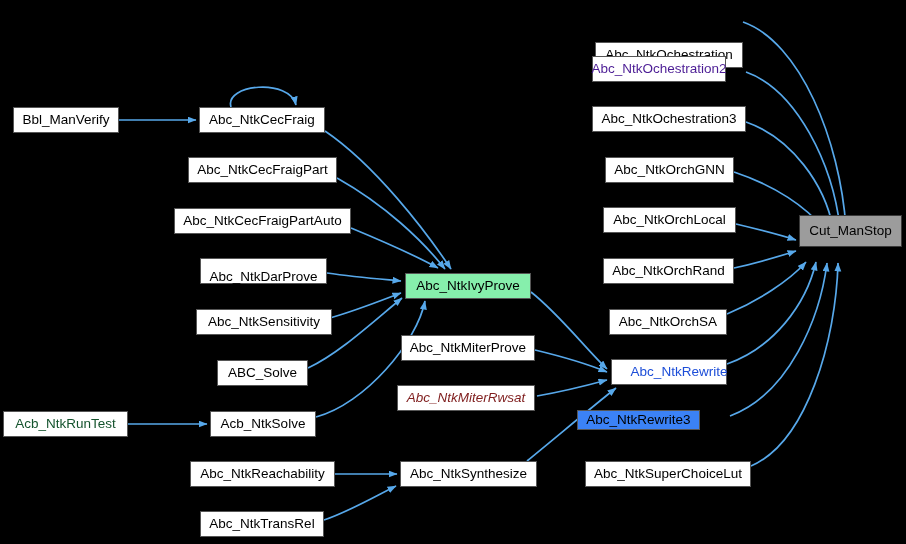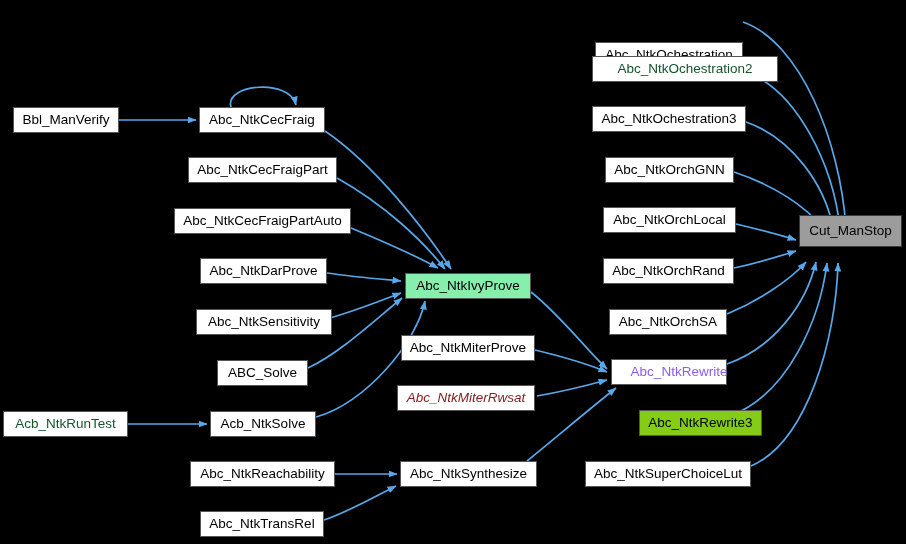--- a/index.html
+++ b/index.html
@@ -78,21 +78,21 @@
       </div>
       <div class="node" style="left: 199px; top: 107px; width: 126px; height: 26px; background: rgb(255, 255, 255); border: 1.5px solid rgb(86, 86, 86); color: rgb(0, 0, 0);">
         <span>Abc_NtkCecFraig</span>
       </div>
       <div class="node" style="left: 188px; top: 157px; width: 149px; height: 26px; background: rgb(255, 255, 255); border: 1.5px solid rgb(86, 86, 86); color: rgb(0, 0, 0);">
         <span>Abc_NtkCecFraigPart</span>
       </div>
       <div class="node" style="left: 174px; top: 208px; width: 177px; height: 26px; background: rgb(255, 255, 255); border: 1.5px solid rgb(86, 86, 86); color: rgb(0, 0, 0);">
         <span>Abc_NtkCecFraigPartAuto</span>
       </div>
-      <div class="node" style="left: 200px; top: 258px; width: 127px; height: 26px; background: rgb(255, 255, 255); border: 1.5px solid rgb(86, 86, 86); color: rgb(0, 0, 0);">
+      <div class="node" style="left: 200px; top: 258px; width: 127px; height: 26px; background: rgb(255, 255, 255); border: 1.5px solid rgb(86, 86, 86); color: rgb(0, 0, 0); align-items: flex-end;">
         <span>Abc_NtkDarProve</span>
       </div>
       <div class="node" style="left: 196px; top: 309px; width: 136px; height: 26px; background: rgb(255, 255, 255); border: 1.5px solid rgb(86, 86, 86); color: rgb(0, 0, 0);">
         <span>Abc_NtkSensitivity</span>
       </div>
       <div class="node" style="left: 217px; top: 360px; width: 91px; height: 26px; background: rgb(255, 255, 255); border: 1.5px solid rgb(86, 86, 86); color: rgb(0, 0, 0);">
         <span>ABC_Solve</span>
       </div>
       <div class="node" style="left: 210px; top: 411px; width: 106px; height: 26px; background: rgb(255, 255, 255); border: 1.5px solid rgb(86, 86, 86); color: rgb(0, 0, 0);">
         <span>Acb_NtkSolve</span>
@@ -111,42 +111,42 @@
       </div>
       <div class="node" style="left: 397px; top: 385px; width: 138px; height: 26px; background: rgb(255, 255, 255); border: 1.5px solid rgb(86, 86, 86); color: #7f1d1d; font-style: italic;">
         <span>Abc_NtkMiterRwsat</span>
       </div>
       <div class="node" style="left: 400px; top: 461px; width: 137px; height: 26px; background: rgb(255, 255, 255); border: 1.5px solid rgb(86, 86, 86); color: rgb(0, 0, 0);">
         <span>Abc_NtkSynthesize</span>
       </div>
       <div class="node" style="left: 595px; top: 5px; width: 148px; height: 26px; background: rgb(255, 255, 255); border: 1.5px solid rgb(86, 86, 86); color: rgb(0, 0, 0); margin-top: 37px;">
         <span>Abc_NtkOchestration</span>
       </div>
-      <div class="node" style="left: 592px; top: 56px; width: 186px; height: 26px; background: rgb(255, 255, 255); border: 1.5px solid rgb(86, 86, 86); color: #14532d;">
+      <div class="node" style="left: 592px; top: 56px; width: 134px; height: 26px; background: rgb(255, 255, 255); border: 1.5px solid rgb(86, 86, 86); color: #4c1d95;">
         <span>Abc_NtkOchestration2</span>
       </div>
       <div class="node" style="left: 592px; top: 106px; width: 154px; height: 26px; background: rgb(255, 255, 255); border: 1.5px solid rgb(86, 86, 86); color: rgb(0, 0, 0);">
         <span>Abc_NtkOchestration3</span>
       </div>
       <div class="node" style="left: 605px; top: 157px; width: 129px; height: 26px; background: rgb(255, 255, 255); border: 1.5px solid rgb(86, 86, 86); color: rgb(0, 0, 0);">
         <span>Abc_NtkOrchGNN</span>
       </div>
       <div class="node" style="left: 603px; top: 207px; width: 133px; height: 26px; background: rgb(255, 255, 255); border: 1.5px solid rgb(86, 86, 86); color: rgb(0, 0, 0);">
         <span>Abc_NtkOrchLocal</span>
       </div>
       <div class="node" style="left: 603px; top: 258px; width: 131px; height: 26px; background: rgb(255, 255, 255); border: 1.5px solid rgb(86, 86, 86); color: rgb(0, 0, 0);">
         <span>Abc_NtkOrchRand</span>
       </div>
       <div class="node" style="left: 609px; top: 309px; width: 118px; height: 26px; background: rgb(255, 255, 255); border: 1.5px solid rgb(86, 86, 86); color: rgb(0, 0, 0);">
         <span>Abc_NtkOrchSA</span>
       </div>
-      <div class="node" style="left: 611px; top: 359px; width: 116px; height: 26px; background: rgb(255, 255, 255); border: 1.5px solid rgb(86, 86, 86); color: #8b5cf6; padding-left: 20px;">
+      <div class="node" style="left: 611px; top: 359px; width: 116px; height: 26px; background: rgb(255, 255, 255); border: 1.5px solid rgb(86, 86, 86); color: #1d4ed8; padding-left: 20px;">
         <span>Abc_NtkRewrite</span>
       </div>
-      <div class="node" style="left: 639px; top: 410px; width: 123px; height: 26px; background: #84cc16; border: 1.5px solid rgb(86, 86, 86); color: rgb(0, 0, 0);">
+      <div class="node" style="left: 577px; top: 410px; width: 123px; height: 20px; background: #3b82f6; border: 1.5px solid rgb(86, 86, 86); color: rgb(0, 0, 0);">
         <span>Abc_NtkRewrite3</span>
       </div>
       <div class="node" style="left: 585px; top: 461px; width: 166px; height: 26px; background: rgb(255, 255, 255); border: 1.5px solid rgb(86, 86, 86); color: rgb(0, 0, 0);">
         <span>Abc_NtkSuperChoiceLut</span>
       </div>
       <div class="node" style="left: 799px; top: 215px; width: 103px; height: 32px; background: rgb(156, 156, 156); border: 1.5px solid rgb(58, 58, 58); color: rgb(0, 0, 0);">
         <span>Cut_ManStop</span>
       </div>
     </div>
 </div>

